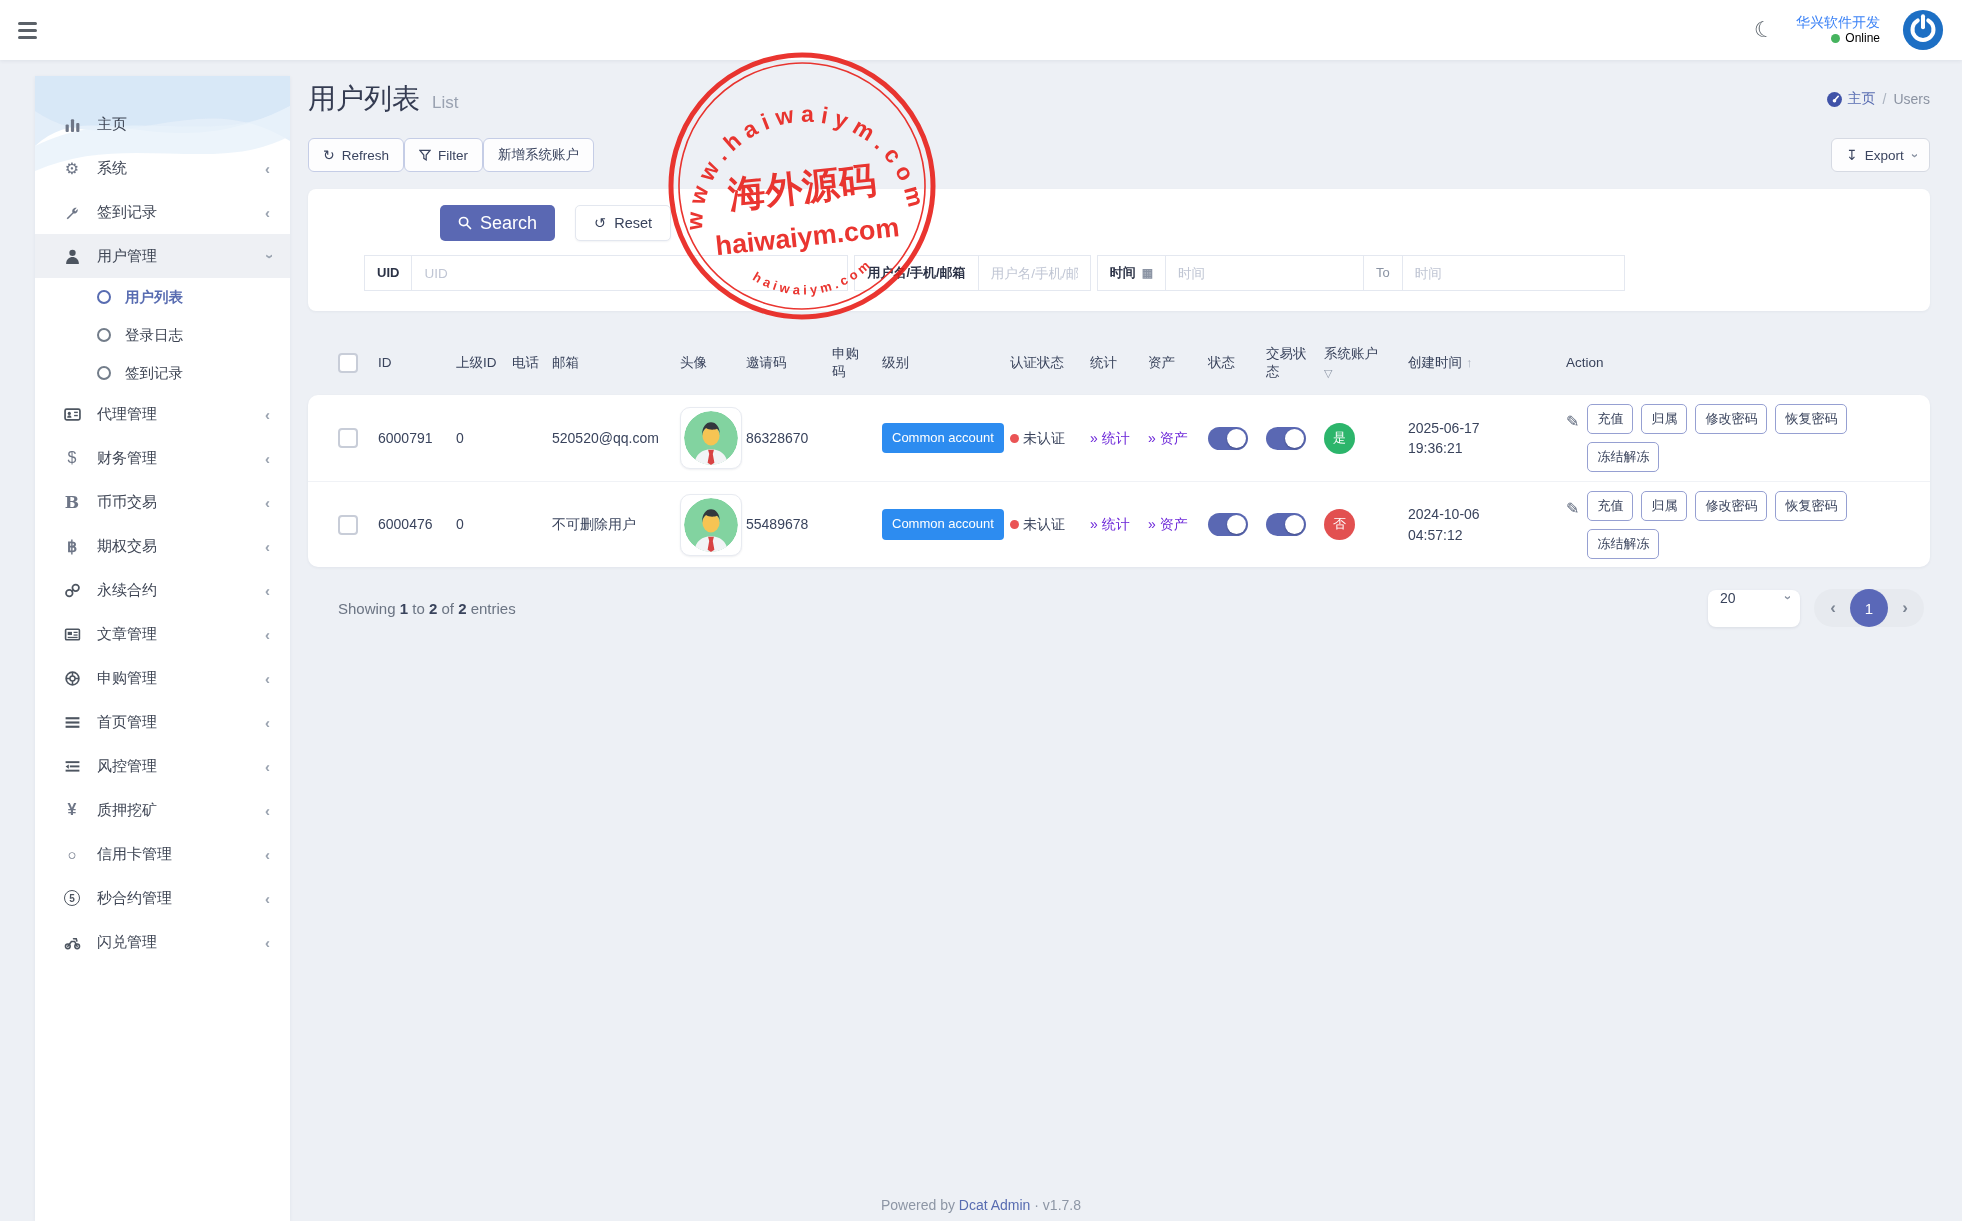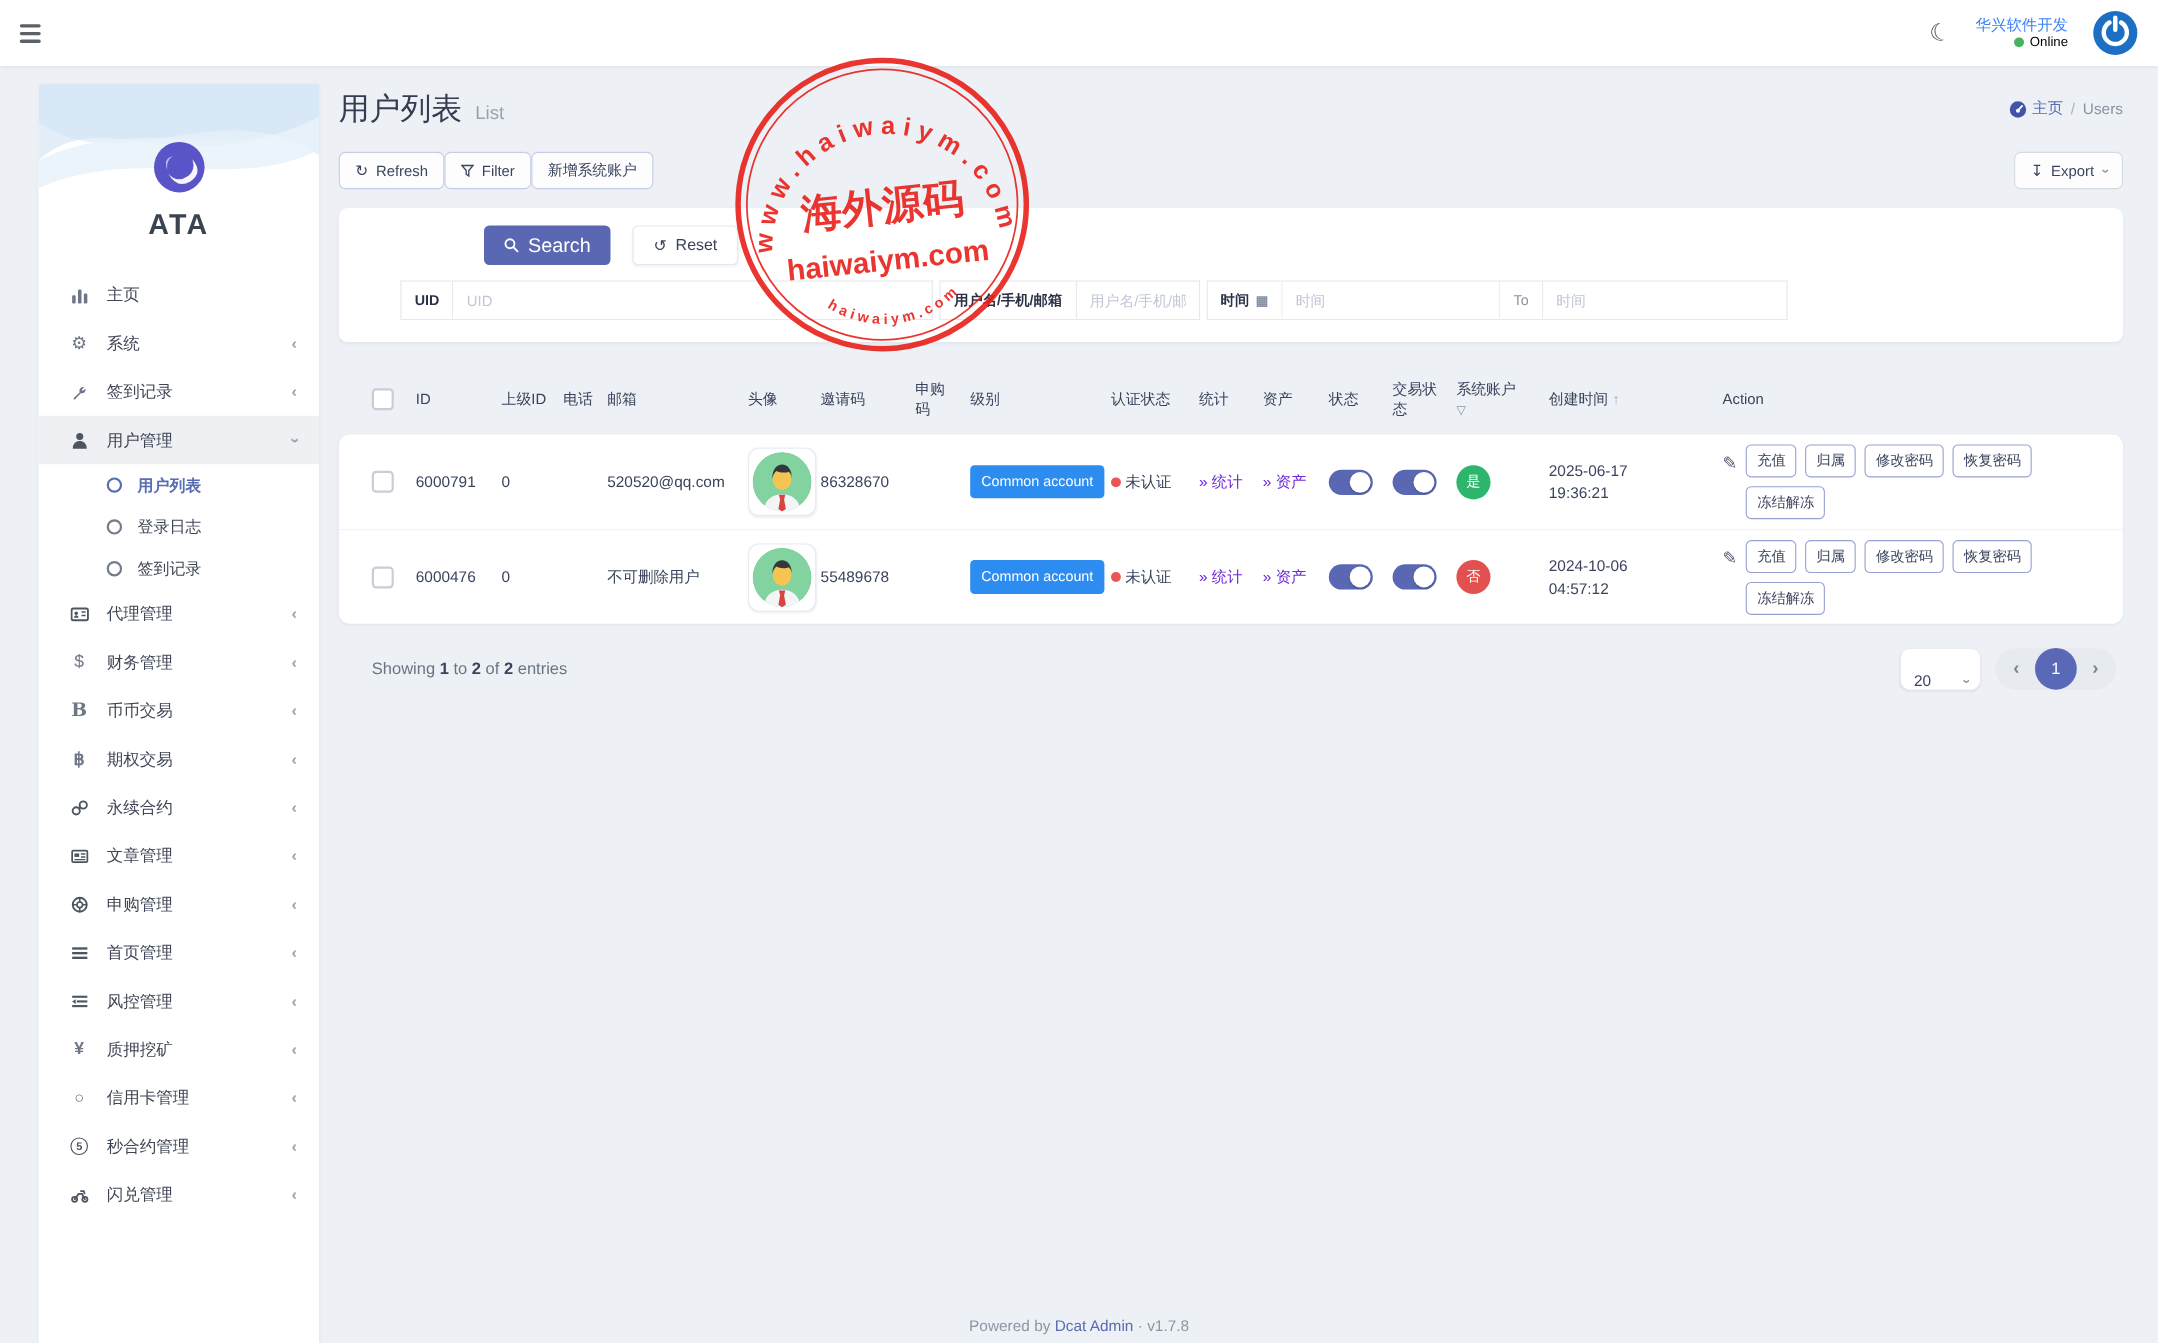--- a/index.html
+++ b/index.html
@@ -110,22 +110,22 @@
   .actions{display:flex;align-items:flex-start;gap:8px;}
   .pencil{font-size:16px;color:#566176;cursor:pointer;margin-top:6px;}
   .abtns{display:flex;flex-wrap:wrap;gap:8px;width:310px;}
   .abtn{border:1px solid #96a0d2;color:#39435c;background:#fff;padding:5px 9px;font-size:13px;
     border-radius:5px;cursor:pointer;white-space:nowrap;font-family:inherit;}
   
   .tfoot{display:flex;align-items:center;justify-content:space-between;margin-top:22px;padding:0 6px;}
   .showing{font-size:15px;color:#6b7483;margin-left:24px;}
   .showing b{color:#39435c;}
   .tf-right{display:flex;align-items:center;gap:14px;}
-  .psize{width:72px;height:37px;background:#fff;border-radius:8px;box-shadow:0 1px 3px rgba(40,50,80,.1);
-    display:flex;align-items:flex-end;justify-content:space-between;padding:0 12px;font-size:14px;cursor:pointer;}
+  .psize{width:92px;height:37px;background:#fff;border-radius:8px;box-shadow:0 1px 3px rgba(40,50,80,.1);
+    display:flex;align-items:flex-start;justify-content:space-between;padding:0 12px;font-size:14px;cursor:pointer;}
   .pager{height:38px;background:#e7eaef;border-radius:19px;display:flex;align-items:center;padding:0 6px;gap:4px;}
   .pg-arrow{width:26px;text-align:center;color:#7c8593;font-size:17px;font-weight:bold;cursor:pointer;background:none;border:none;font-family:inherit;}
   .pg-num{width:38px;height:38px;border-radius:50%;background:#5a68b8;color:#fff;font-size:15px;
     display:flex;align-items:center;justify-content:center;cursor:pointer;}
   
   .page-footer{position:absolute;left:0;bottom:8px;width:1962px;text-align:center;font-size:14px;color:#8d96a5;}
   .page-footer .flink{color:#586cb1;cursor:pointer;}
   
   .stamp{position:absolute;left:664px;top:48px;width:276px;height:276px;z-index:60;
     opacity:.9;transform:rotate(-6deg);pointer-events:none;}
@@ -172,28 +172,20 @@
     </svg>
   </div>
 </header>
 
 <aside class="sidebar">
   <svg class="wave" viewBox="0 0 255 120" preserveAspectRatio="none">
     <path d="M0 70 C 60 15 130 95 255 30 L255 0 L0 0 Z" fill="#d9e8f7" opacity="0.75"></path>
     <path d="M0 35 C 80 90 160 5 255 65 L255 0 L0 0 Z" fill="#cde2f5" opacity="0.5"></path>
     <path d="M0 95 C 90 55 180 100 255 60 L255 30 C180 75 90 25 0 70 Z" fill="#e7f1fa" opacity="0.8"></path>
   </svg>
-  <div class="side-logo">
-    <svg viewBox="0 0 48 48">
-      <circle cx="24" cy="24" r="23" fill="#5a54c9"></circle>
-      <path d="M14 30 q8 9 18 2 q7-5 4-15 q10 12-2 20 q-12 7-20-7z" fill="#fff" opacity="0.95"></path>
-      <path d="M18 14 q-6 4-5 12 q-4-10 5-12z" fill="#fff" opacity="0.6"></path>
-    </svg>
-    <div class="side-logo-text">ATA</div>
-  </div>
   <nav class="nav-menu">
     <div class="nav-item">
       <span class="nav-ico">
         <svg viewBox="0 0 16 16">
             <rect x="1.5" y="8" width="3" height="7" rx="1" fill="#6e7687"></rect>
             <rect x="6.5" y="3" width="3" height="12" rx="1" fill="#6e7687"></rect>
             <rect x="11.5" y="6.5" width="3" height="8.5" rx="1" fill="#6e7687"></rect>
           </svg>
       </span>
       <span class="nav-label">主页</span>

